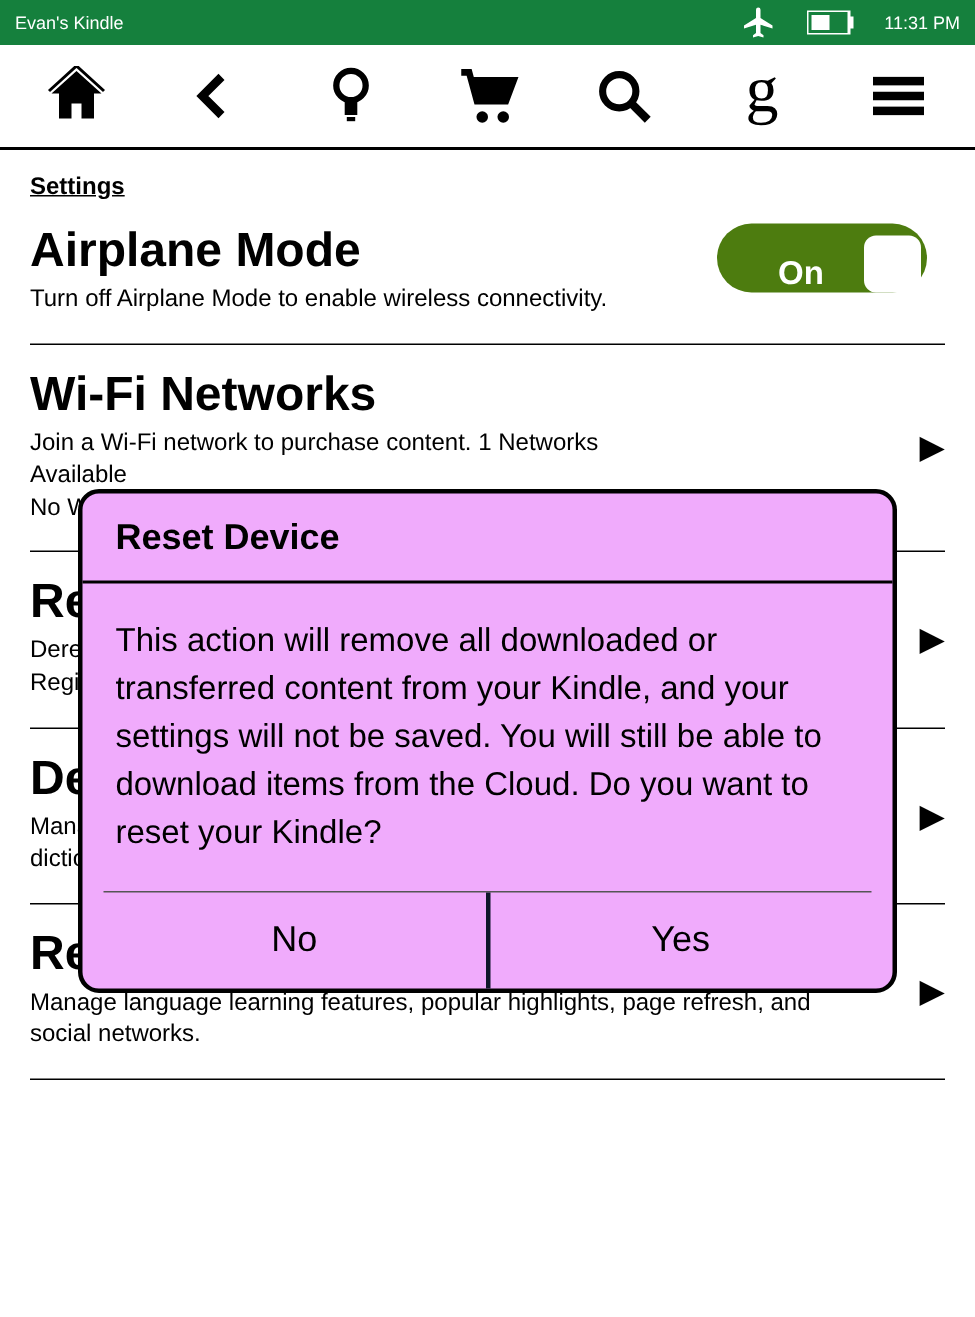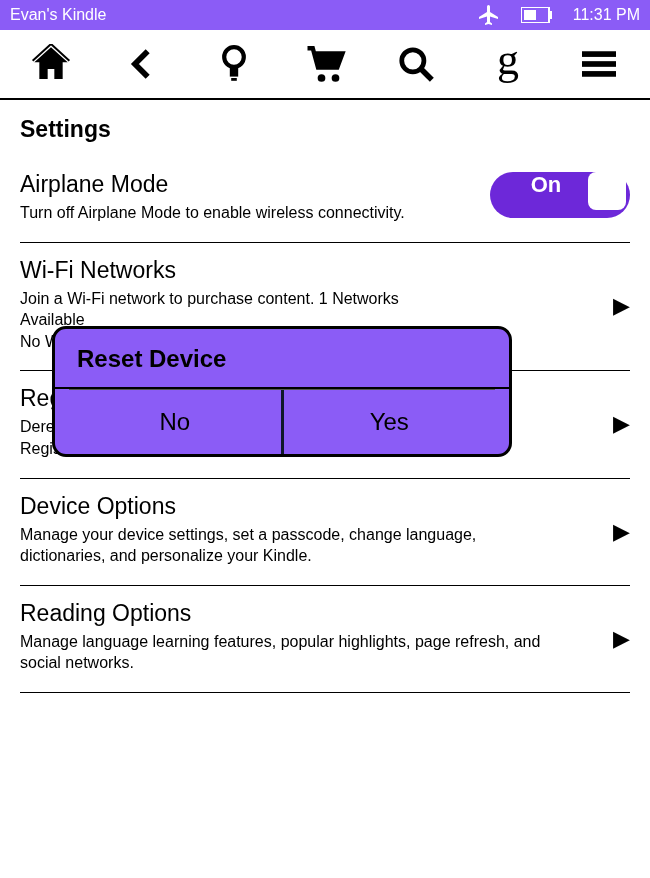--- a/index.html
+++ b/index.html
@@ -1,39 +1,39 @@
 <!DOCTYPE html>
 <html><head>
 <meta charset="utf-8">
 <style>
   * { box-sizing: border-box; margin: 0; padding: 0; }
   html, body { width: 650px; height: 878px; font-family: "Futura", "Trebuchet MS", Arial, sans-serif; background: #fff; color: #000; overflow: hidden; }
   
-  .statusbar { height: 30px; background: #8b5cf6; color: #fff; display: flex; align-items: center; padding: 0 10px; font-size: 16px; }
+  .statusbar { height: 30px; background: #15803d; color: #fff; display: flex; align-items: center; padding: 0 10px; font-size: 12px; }
   .statusbar-title { flex: 1; }
   .statusbar-right { display: flex; align-items: center; gap: 20px; }
   .status-icon { display: inline-flex; align-items: center; justify-content: center; }
   
   .toolbar { height: 70px; display: flex; align-items: center; justify-content: space-around; border-bottom: 2px solid #000; padding: 0 5px; }
   .toolbar-btn { width: 70px; height: 60px; display: flex; align-items: center; justify-content: center; cursor: pointer; }
   
   .content { padding: 16px 20px 0 20px; }
-  .section-label { font-size: 23px; font-weight: 600; margin-bottom: 14px; }
+  .section-label { font-size: 16px; font-weight: 600; margin-bottom: 0; text-decoration: underline; }
   
   .setting { border-bottom: 1px solid #000; padding: 14px 0 18px 0; position: relative; }
-  .setting-title { font-size: 23px; font-weight: 400; margin-bottom: 4px; }
+  .setting-title { font-size: 32px; font-weight: 700; margin-bottom: 4px; }
   .setting-desc { font-size: 16px; line-height: 1.35; max-width: 88%; }
   .setting-arrow { position: absolute; right: 0; top: 50%; transform: translateY(-50%); font-size: 22px; }
   
-  .toggle { position: absolute; right: 0; top: 15px; width: 140px; height: 46px; background: #6d28d9; border-radius: 24px; display: flex; align-items: flex-start; cursor: pointer; }
+  .toggle { position: absolute; right: 12px; top: 15px; width: 140px; height: 46px; background: #4d7c0f; border-radius: 24px; display: flex; align-items: flex-end; cursor: pointer; }
   .toggle-label { color: #fff; font-weight: 700; font-size: 22px; flex: 1; text-align: center; padding-left: 14px; }
   .toggle-knob { width: 38px; height: 38px; background: #fff; border-radius: 8px; margin-right: 4px; }
   
   .dialog-overlay { position: absolute; top: 0; left: 0; width: 650px; height: 878px; pointer-events: none; }
-  .dialog { position: absolute; left: 52px; top: 326px; width: 460px; background: #8b5cf6; border: 3px solid #000; border-radius: 14px; pointer-events: auto; }
+  .dialog { position: absolute; left: 52px; top: 326px; width: 546px; background: #f0abfc; border: 3px solid #000; border-radius: 14px; pointer-events: auto; }
   .dialog-title { font-size: 24px; font-weight: 700; padding: 16px 22px 14px 22px; border-bottom: 2px solid #000; }
   .dialog-body { padding: 22px 22px 24px 22px; font-size: 22px; line-height: 1.45; }
   .dialog-buttons { display: flex; border-top: 1px solid #555; margin: 0 14px; }
   .dialog-btn { flex: 1; text-align: center; padding: 18px 0; font-size: 24px; font-weight: 500; cursor: pointer; }
   .dialog-btn + .dialog-btn { border-left: 3px solid #0f172a; }
   
   svg { display: block; }
 </style>
 </head>
 <body>
@@ -144,18 +144,19 @@
   <div class="setting">
     <div class="setting-title">Reading Options</div>
     <div class="setting-desc">Manage language learning features, popular highlights, page refresh, and social networks.</div>
     <span class="setting-arrow">▶</span>
   </div>
 </div>
 
 <div class="dialog-overlay">
   <div class="dialog">
     <div class="dialog-title">Reset Device</div>
+    <div class="dialog-body">This action will remove all downloaded or transferred content from your Kindle, and your settings will not be saved. You will still be able to download items from the Cloud. Do you want to reset your Kindle?</div>
     <div class="dialog-buttons">
       <div class="dialog-btn">No</div>
       <div class="dialog-btn">Yes</div>
     </div>
   </div>
 </div>
 
 </body></html>

